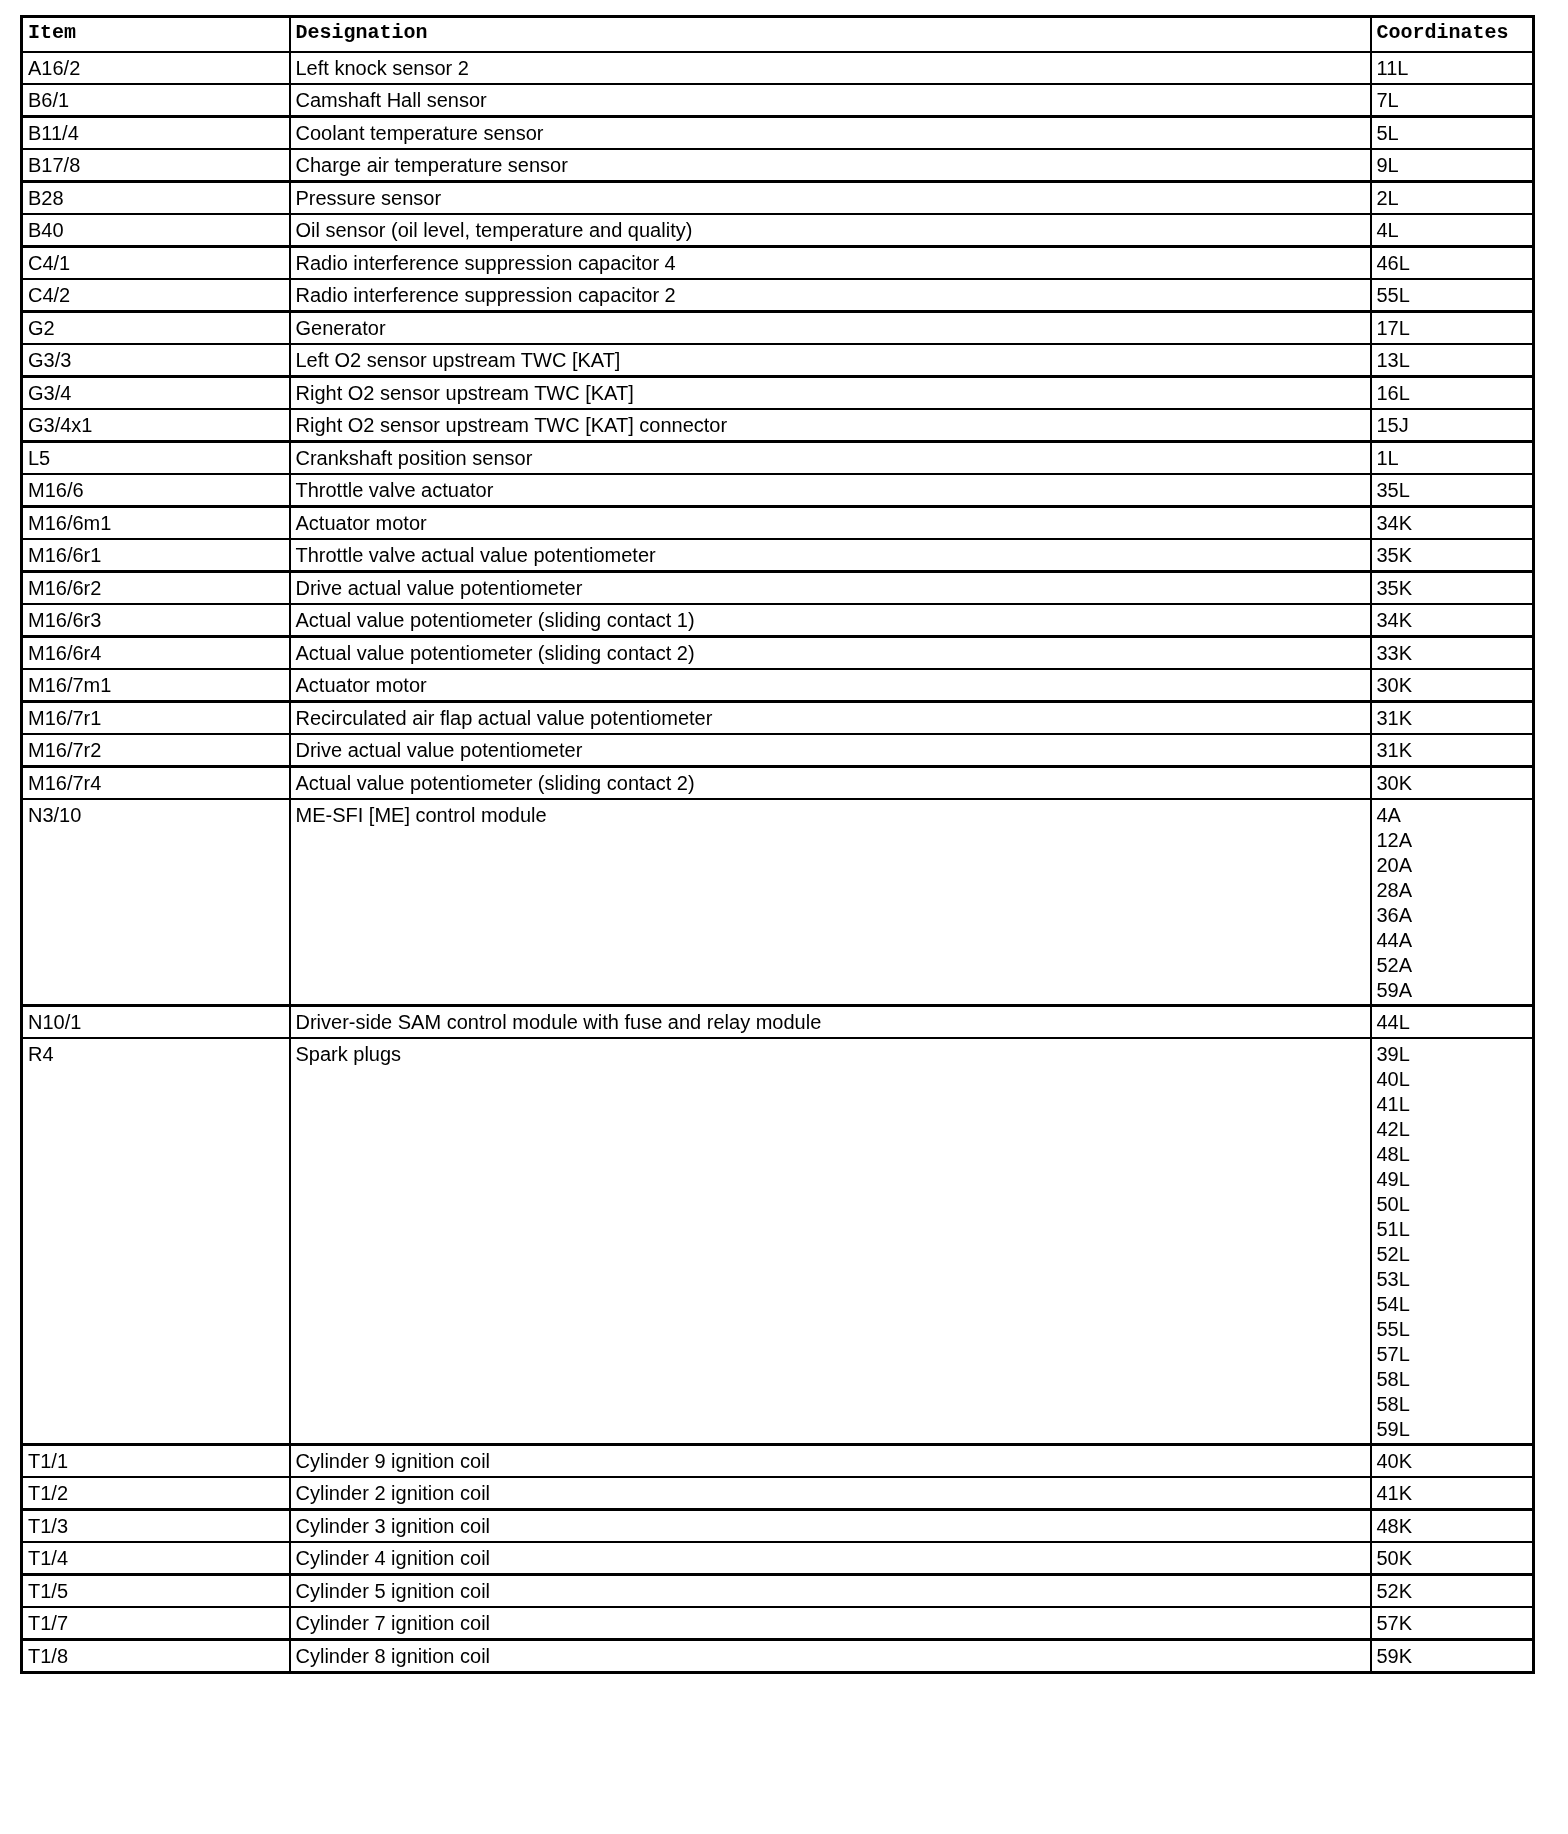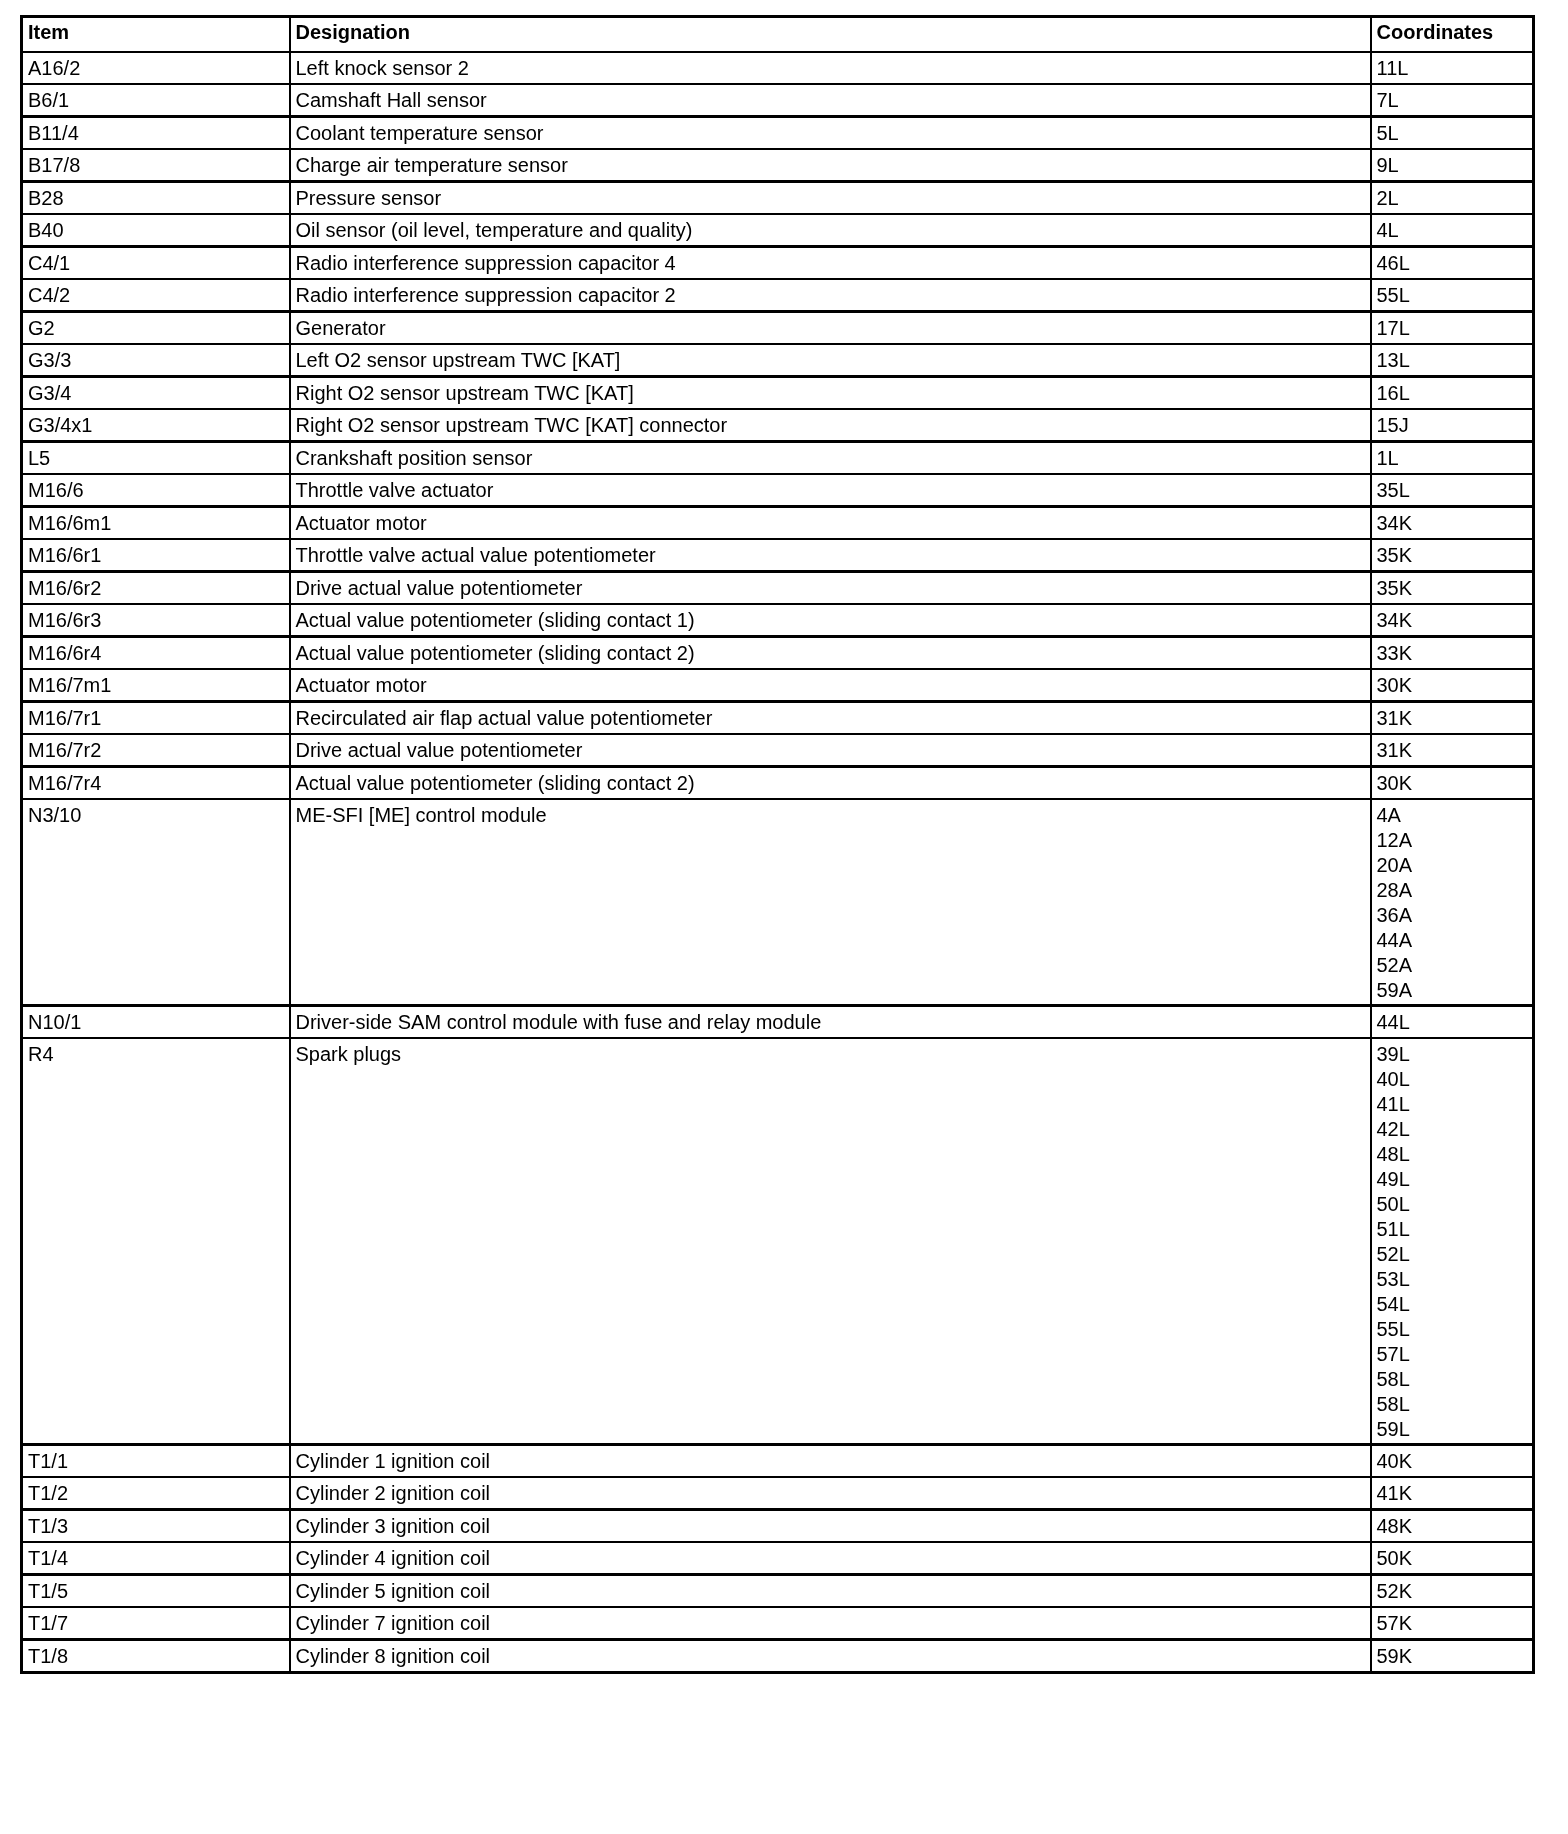--- a/index.html
+++ b/index.html
@@ -35,20 +35,21 @@
     font-size: 20px;
     line-height: 25px;
     overflow: hidden;
     white-space: nowrap;
   }
   #legend-table th {
     font-weight: bold;
     height: 31px;
     padding-top: 2px;
     border-bottom: 2px solid #000;
+    font-family: Liberation Mono, monospace;
   }
   #legend-table td {
     height: 26px;
     padding-top: 3px;
     padding-bottom: 1px;
     border-bottom: 2px solid #000;
   }
   #legend-table tr:nth-child(even) td { border-bottom-width: 3px; }
   #legend-table td .line { display: block; }
 </style>
@@ -268,21 +269,21 @@
           <span class="line">54L</span>
           <span class="line">55L</span>
           <span class="line">57L</span>
           <span class="line">58L</span>
           <span class="line">58L</span>
           <span class="line">59L</span>
         </td>
       </tr>
       <tr>
         <td>T1/1</td>
-        <td>Cylinder 1 ignition coil</td>
+        <td>Cylinder 9 ignition coil</td>
         <td>
           <span class="line">40K</span>
         </td>
       </tr>
       <tr>
         <td>T1/2</td>
         <td>Cylinder 2 ignition coil</td>
         <td>
           <span class="line">41K</span>
         </td>

